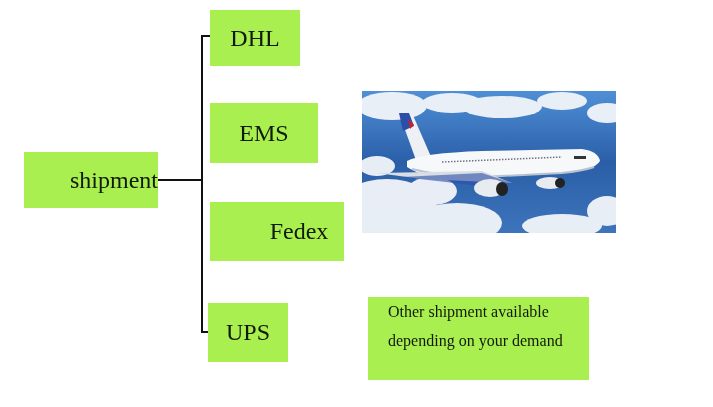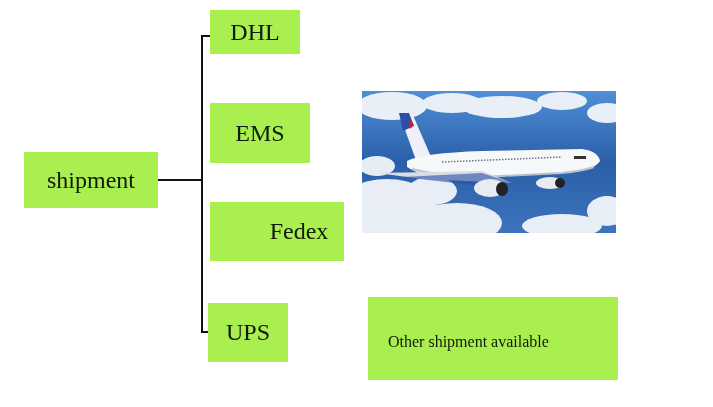--- a/index.html
+++ b/index.html
@@ -1,41 +1,41 @@
 <!DOCTYPE html>
 <html><head>
 <meta charset="utf-8">
 <style>
   html, body { margin: 0; padding: 0; }
   body { width: 713px; height: 407px; background: #ffffff; position: relative; overflow: hidden;
          font-family: "Liberation Serif", "DejaVu Serif", serif; color: #111a0a; }
   .box { position: absolute; background: #a9ef4f; display: flex; align-items: center; justify-content: center; }
   .box span { font-size: 24px; }
   .line { position: absolute; background: #111; }
-  .note { position: absolute; background: #a9ef4f; left: 368px; top: 297px; width: 250px; height: 83px;
-          box-sizing: border-box; padding: 30px 0 0 20px; }
+  .note { position: absolute; background: #a9ef4f; left: 368px; top: 297px; width: 221px; height: 83px;
+          box-sizing: border-box; padding: 0 0 0 20px; }
   .note div { font-size: 16px; line-height: 29px; white-space: nowrap; }
   .photo { position: absolute; left: 362px; top: 91px; width: 254px; height: 142px; overflow: hidden; }
 </style>
 </head>
 <body>
 
-<div class="box" style="left:24px;top:152px;width:134px;height:56px;">
+<div class="box" style="left:24px;top:152px;width:134px;height:56px;justify-content:flex-end;">
   <span>shipment</span>
 </div>
 
 <div class="line" style="left:158px;top:179px;width:45px;height:2px;"></div>
 <div class="line" style="left:201px;top:35px;width:2px;height:298px;"></div>
 <div class="line" style="left:201px;top:35px;width:9px;height:2px;"></div>
 <div class="line" style="left:201px;top:331px;width:8px;height:2px;"></div>
 
-<div class="box" style="left:210px;top:10px;width:90px;height:44px;">
+<div class="box" style="left:210px;top:10px;width:90px;height:56px;">
   <span>DHL</span>
 </div>
-<div class="box" style="left:210px;top:103px;width:100px;height:60px;">
+<div class="box" style="left:210px;top:103px;width:108px;height:60px;">
   <span>EMS</span>
 </div>
 <div class="box" style="left:210px;top:202px;width:90px;height:59px;padding-left:44px;">
   <span>Fedex</span>
 </div>
 <div class="box" style="left:208px;top:303px;width:80px;height:59px;">
   <span>UPS</span>
 </div>
 
 <div class="photo">
@@ -77,13 +77,14 @@
 
     <ellipse cx="128" cy="97" rx="16" ry="9" fill="#e8ebf0"></ellipse>
     <ellipse cx="140" cy="98" rx="6" ry="7" fill="#222"></ellipse>
     <ellipse cx="188" cy="92" rx="14" ry="6" fill="#e8ebf0"></ellipse>
     <ellipse cx="198" cy="92" rx="5" ry="5" fill="#222"></ellipse>
   </svg>
 </div>
 
 <div class="note">
   <div>Other shipment available</div>
+  <div>depending on your demand</div>
 </div>
 
 </body></html>

